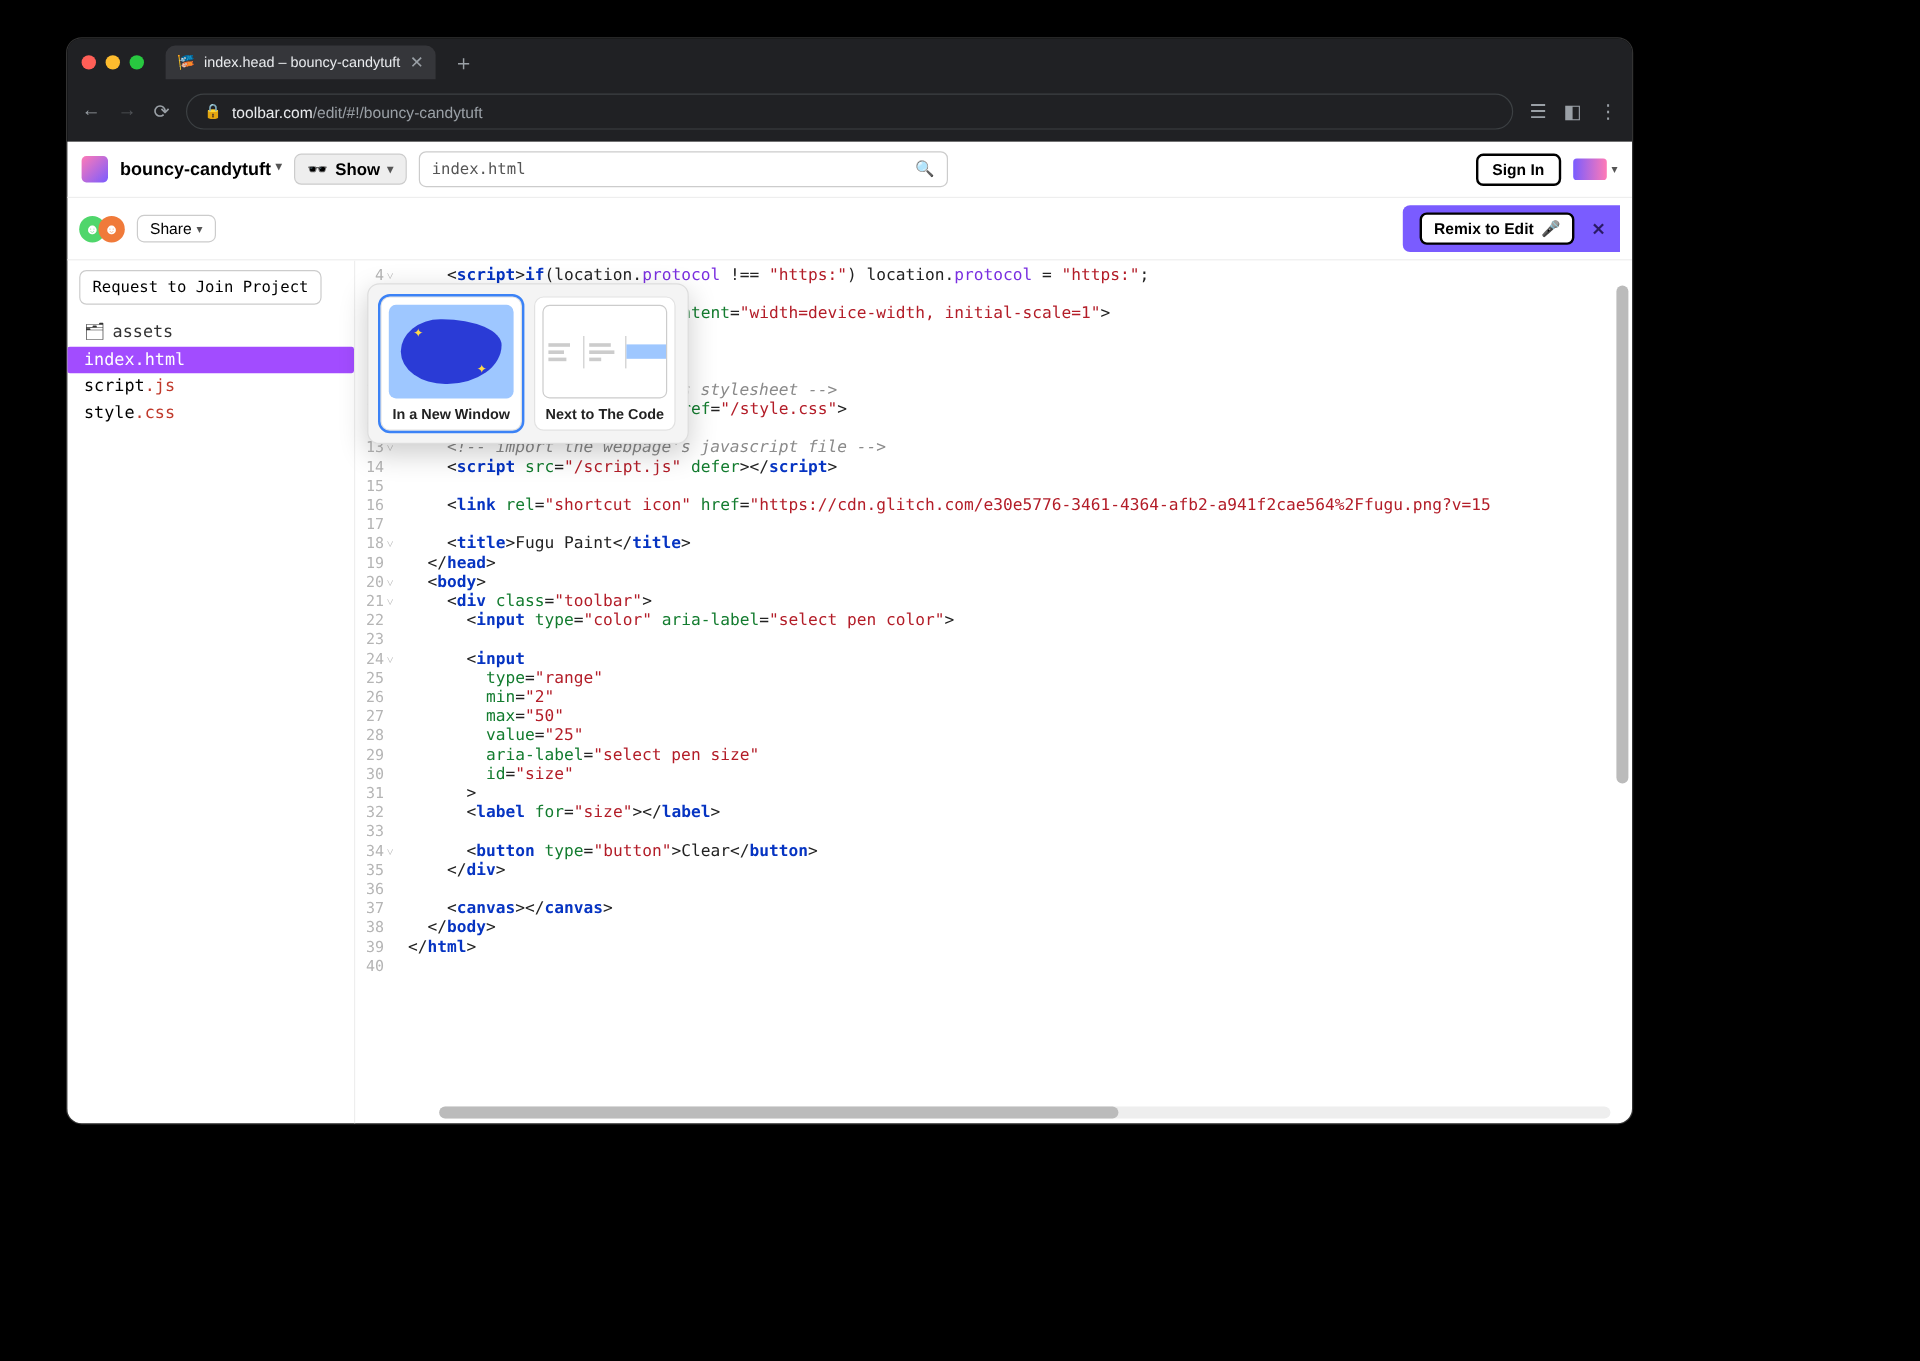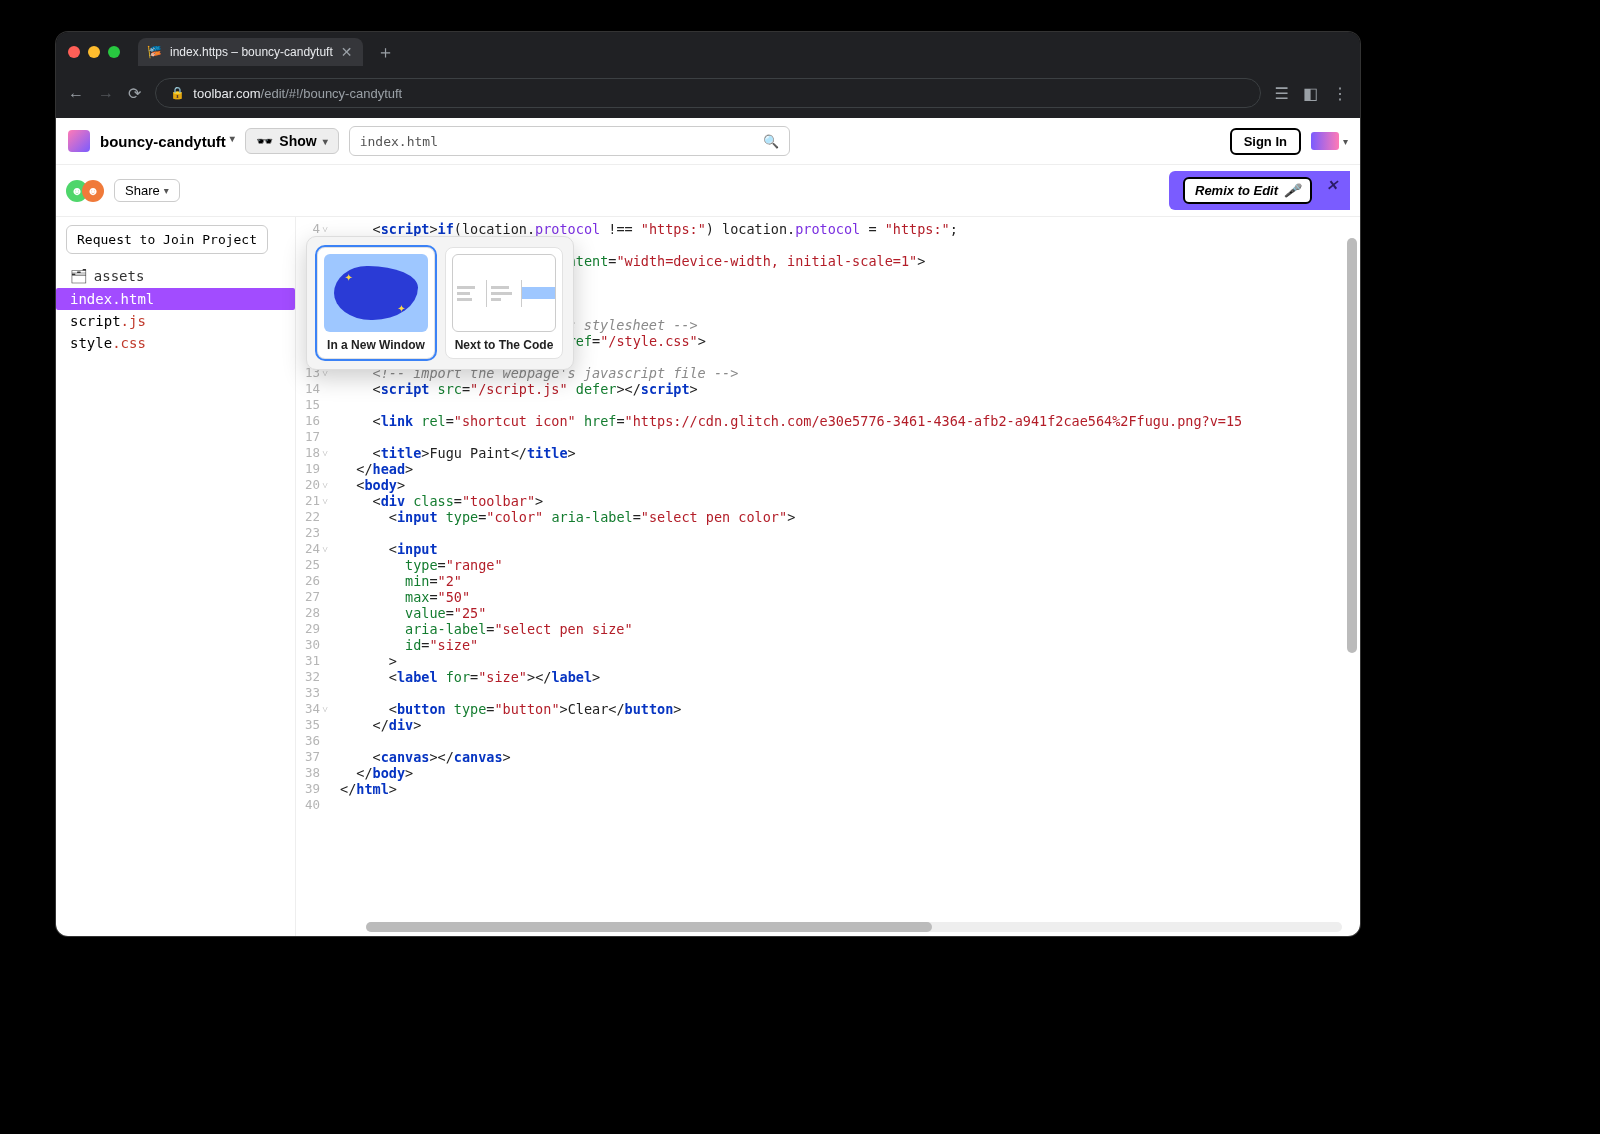--- a/index.html
+++ b/index.html
@@ -27,21 +27,21 @@
   .caret { font-size:10px; color:#555; }
   .showbtn { background:#eee; border:1px solid #ccc; border-radius:6px; padding:4px 10px; font-size:14px; display:flex; align-items:center; gap:6px; cursor:pointer; font-weight:600; }
   .search { flex:1; max-width:500px; border:1px solid #ccc; border-radius:6px; height:30px; display:flex; align-items:center; padding:0 10px; font-family:ui-monospace,Menlo,monospace; font-size:13px; color:#555; justify-content:space-between; }
   .signin { border:2px solid #000; border-radius:6px; padding:4px 12px; font-weight:700; font-size:13px; cursor:pointer; background:#fff; }
   .fish { width:28px;height:18px;background:linear-gradient(90deg,#7a5cff,#ff7ab6);border-radius:3px; }
   .secondbar { display:flex; align-items:center; padding:6px 10px; gap:10px; border-bottom:1px solid #eee; position:relative; }
   .faces { display:flex; }
   .face { width:22px;height:22px;border-radius:50%;display:inline-flex;align-items:center;justify-content:center;font-size:12px;color:#fff; }
   .face.g{background:#4fd66b;} .face.o{background:#f07a3a;margin-left:-6px;}
   .sharebtn { border:1px solid #ccc;border-radius:6px;padding:3px 10px;font-size:13px;cursor:pointer;display:flex;align-items:center;gap:4px; }
-  .remix-wrap { margin-left:auto; background:#7a5cff; padding:6px 6px 6px 14px; border-top-left-radius:6px; border-bottom-left-radius:6px; display:flex;align-items:flex-start;gap:8px;font-style:italic; }
+  .remix-wrap { margin-left:auto; background:#7a5cff; padding:6px 6px 6px 14px; border-top-left-radius:6px; border-bottom-left-radius:6px; display:flex;align-items:center;gap:8px; }
   .remix { background:#fff;border:2px solid #000;border-radius:6px;padding:4px 10px;font-weight:700;font-size:13px;cursor:pointer;display:flex;align-items:center;gap:6px; }
   .remix-x { color:#2a1a66;font-weight:700;cursor:pointer;font-size:14px;padding:0 6px; }
   .main { flex:1; display:flex; overflow:hidden; }
   .sidebar { width:240px; border-right:1px solid #eee; padding:8px 0; font-family:ui-monospace,Menlo,monospace; font-size:14px; }
   .reqjoin { margin:0 10px 10px 10px; border:1px solid #ccc;border-radius:6px;padding:6px 10px;font-size:13px;cursor:pointer;display:inline-block; }
   .assets { padding:4px 14px; display:flex; align-items:center; gap:6px; color:#333; font-size:14px;}
   .filelist { }
   .file { padding:3px 14px; cursor:pointer; white-space:nowrap; }
   .file.active { background:#a24cff; color:#fff; border-radius:2px; }
   .file .ext-js { color:#c0392b; }
@@ -74,21 +74,21 @@
 <div class="outer">
   <div class="browser-chrome">
     <div class="tabbar">
       <div class="traffic">
         <span class="dot red"></span>
         <span class="dot yellow"></span>
         <span class="dot green"></span>
       </div>
       <div class="tab">
         <span class="fav">🎏</span>
-        <span>index.https – bouncy-candytuft</span>
+        <span>index.head – bouncy-candytuft</span>
         <span class="close">✕</span>
       </div>
       <span class="newtab">＋</span>
     </div>
     <div class="addrbar">
       <span class="nav-icn">←</span>
       <span class="nav-icn" style="opacity:.4">→</span>
       <span class="nav-icn">⟳</span>
       <div class="addr">
         <span class="lock">🔒</span>

